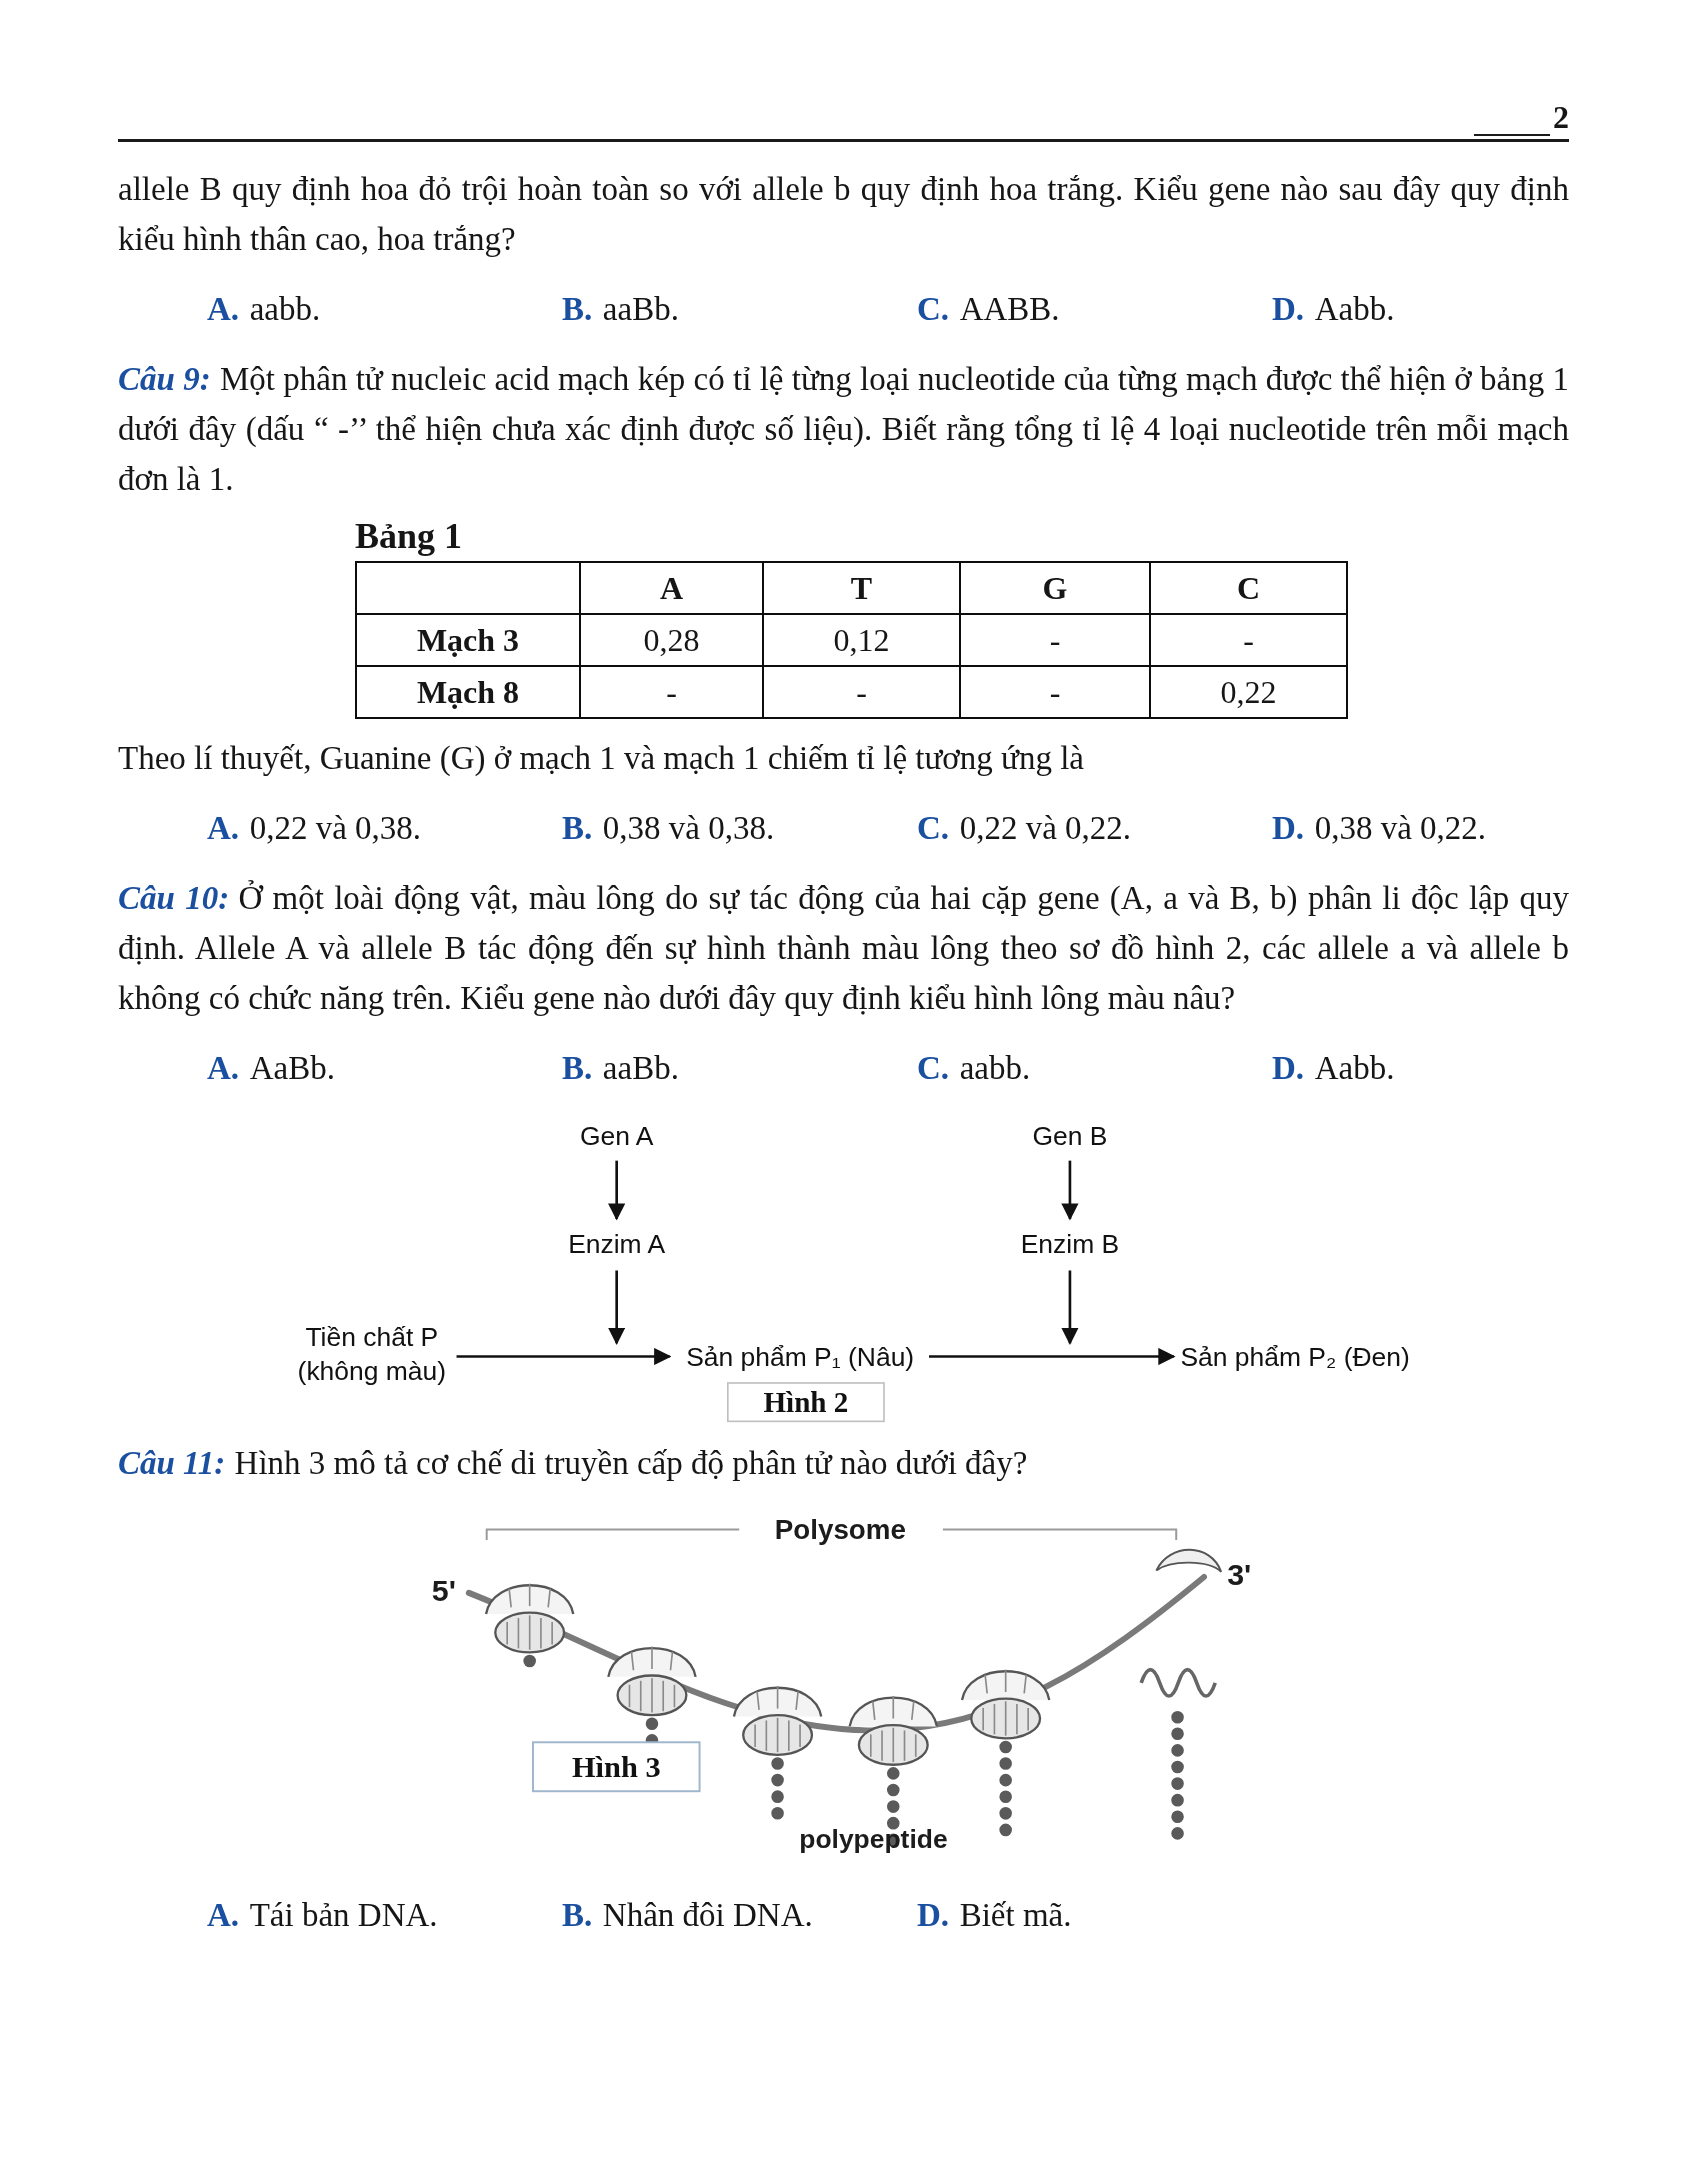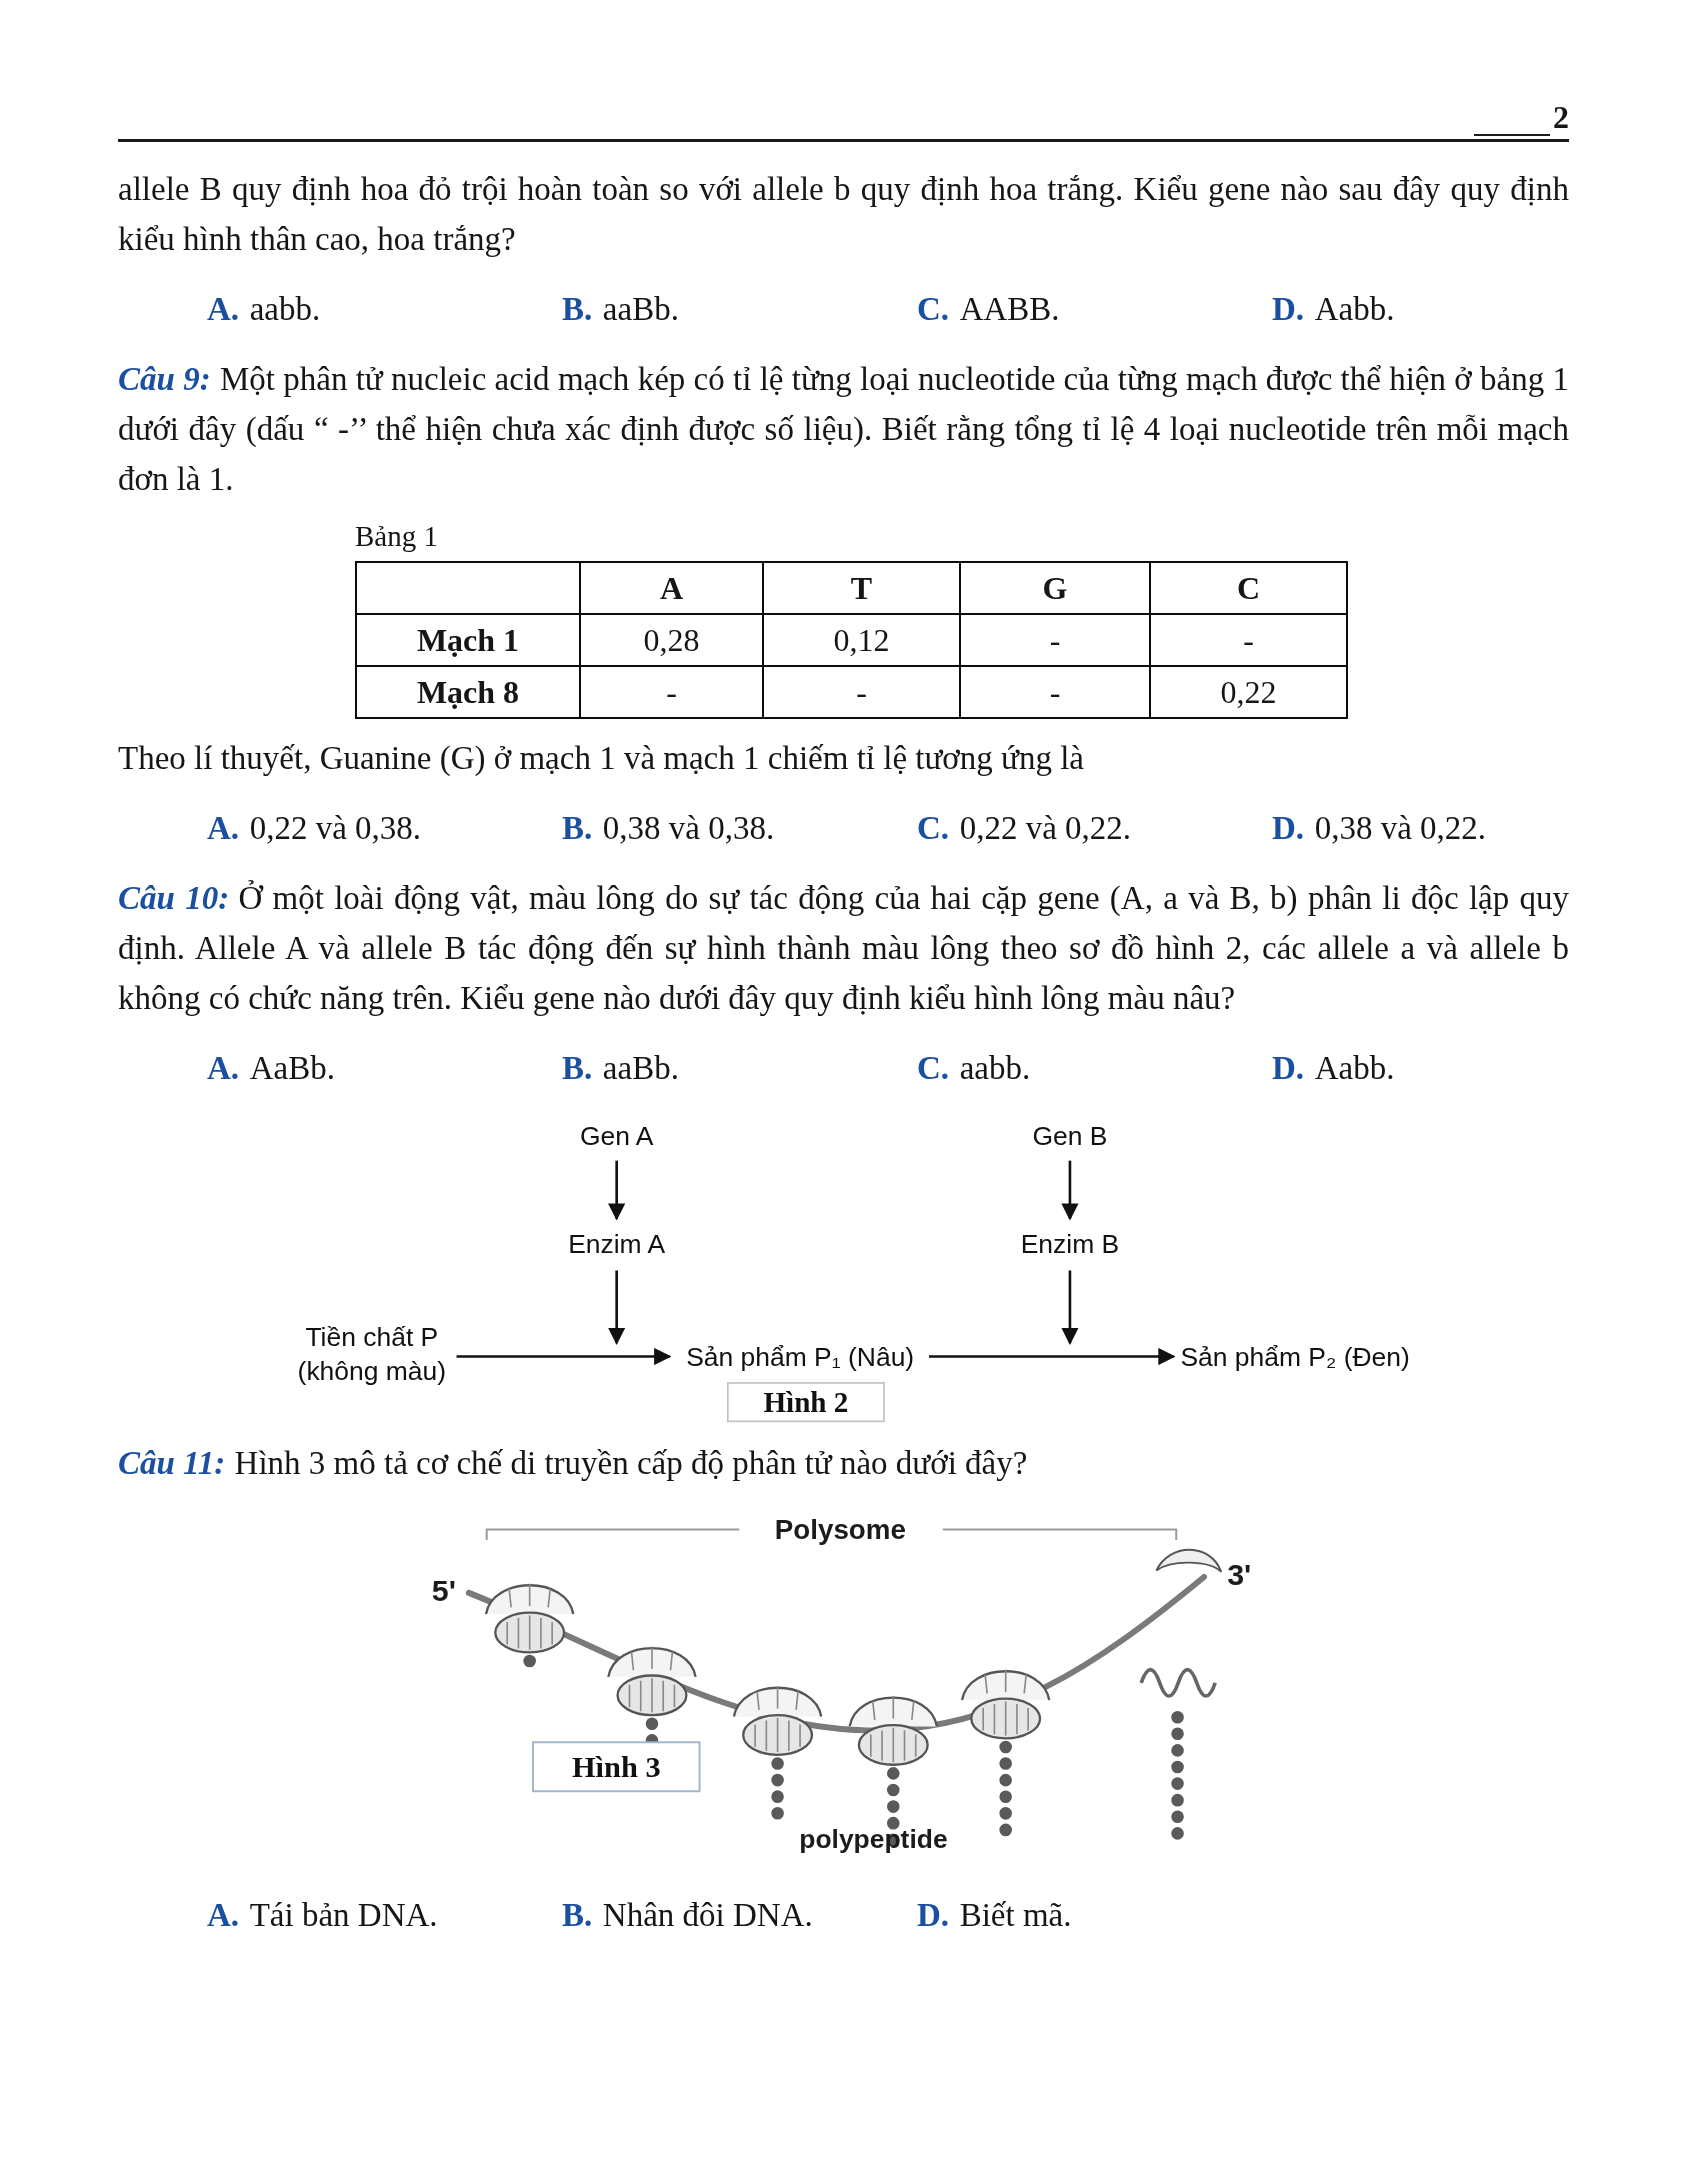--- a/index.html
+++ b/index.html
@@ -30,21 +30,21 @@
     display:grid;
     grid-template-columns:355px 355px 355px 1fr;
     padding-left:45px;
     margin:20px 0 20px 0;
   }
   .opt{white-space:nowrap;margin-left:44px;}
   .opt .letter{color:var(--blue);font-weight:bold;margin-right:10.6px;}
 
   
   .table-block{margin:9.3px 0 14.6px 237px;}
-  .table-title{font-weight:normal;font-size:29px;line-height:46px;margin-bottom:1.3px;}
+  .table-title{font-weight:bold;font-size:36px;line-height:46px;margin-bottom:1.3px;}
   table.data{border-collapse:collapse;}
   table.data th, table.data td{
     border:2px solid #0d0d0d;
     text-align:center;
     font-size:32px;
     padding:0;
     height:50px;
     vertical-align:middle;
   }
   table.data th{font-weight:bold;height:42px;}
@@ -82,21 +82,21 @@
   <table class="data">
     <tbody>
         <tr>
       <th class="c0"></th>
       <th class="c1">A</th>
       <th class="c2">T</th>
       <th class="c3">G</th>
       <th class="c4">C</th>
     </tr>
     <tr>
-      <td class="rowhead">Mạch 1</td>
+      <td class="rowhead">Mạch 3</td>
       <td>0,28</td>
       <td>0,12</td>
       <td>-</td>
       <td>-</td>
     </tr>
     <tr>
       <td class="rowhead">Mạch 8</td>
       <td>-</td>
       <td>-</td>
       <td>-</td>

